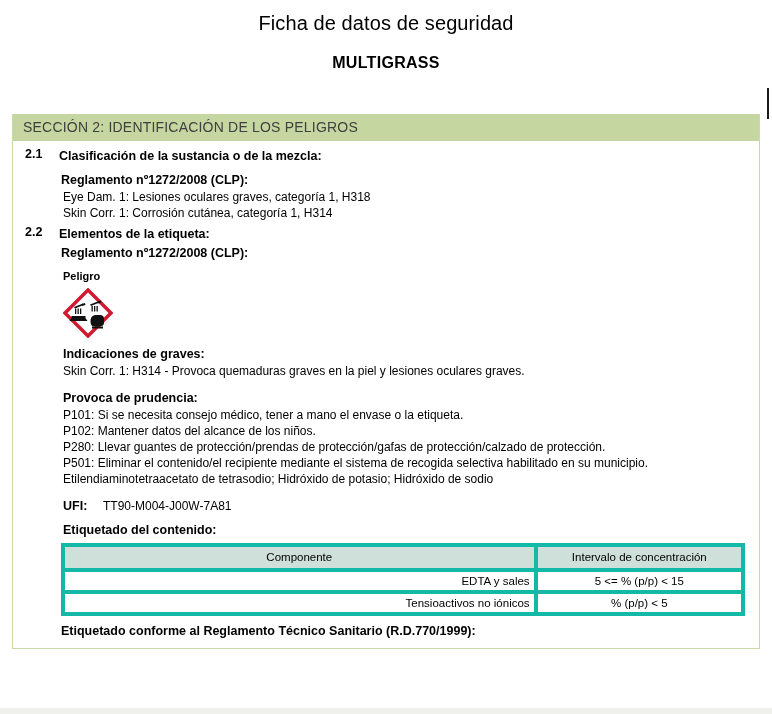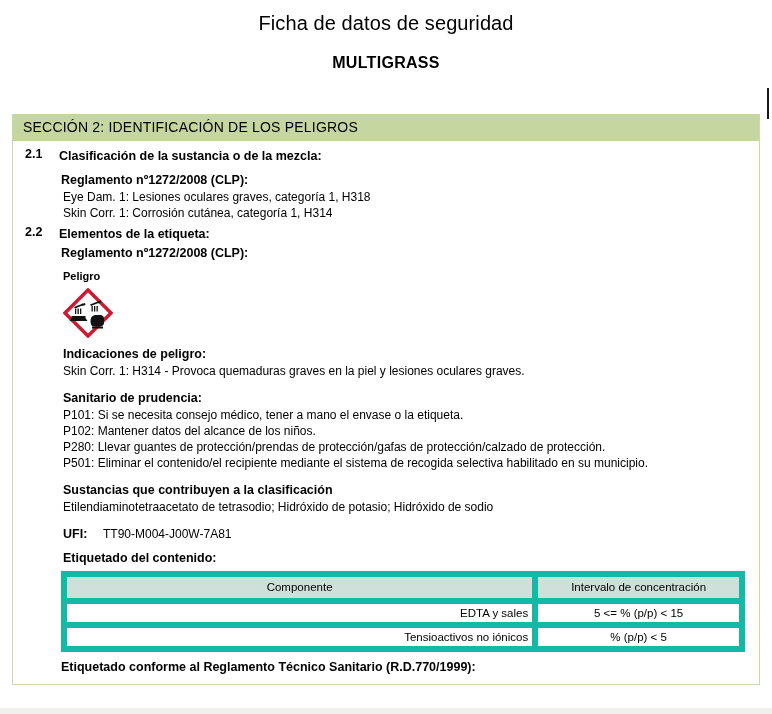--- a/index.html
+++ b/index.html
@@ -55,21 +55,21 @@
     left: 12px;
     top: 114px;
     width: 748px;
     border: 1px solid #c9d9a8;
     border-top: none;
     box-sizing: border-box;
     background: #ffffff;
   }
   .section-banner {
     background: #c5d6a0;
-    color: #000000;
+    color: #404040;
     font-size: 14px;
     line-height: 16px;
     padding: 5px 0 6px 10px;
     letter-spacing: .2px;
   }
   .frame-body {
     padding: 0 0 8px 0;
   }
 
   
@@ -120,21 +120,21 @@
 
   
   .tbl-wrap { padding-left: 48px; padding-right: 14px; margin-top: 4px; }
   table.content-tbl {
     width: 100%;
     border-collapse: collapse;
     table-layout: fixed;
   }
   table.content-tbl th,
   table.content-tbl td {
-    border: 6px solid #14b8a6;
+    border: 4px solid #14b8a6;
     font-size: 11.5px;
     line-height: 14px;
     padding: 2px 4px;
   }
   table.content-tbl th {
     background: #cfe0da;
     font-weight: normal;
     text-align: center;
     padding: 3px 4px 4px;
   }
@@ -209,30 +209,29 @@
           <polygon points="69,27 76,25 77,29 70,31"></polygon>
           <rect x="57" y="36" width="2.6" height="11"></rect>
           <rect x="62" y="36" width="2.6" height="11"></rect>
           <rect x="67" y="36" width="2.6" height="11"></rect>
           <path d="M55,66 C55,58 60,54 66,54 L74,54 C79,54 82,57 82,61 L82,70 C82,74 78,77 73,77 L62,77 C57,77 55,73 55,66 Z"></path>
           <rect x="58" y="77" width="22" height="4"></rect>
         </g>
       </svg>
     </div>
 
-    <div class="h-bold indent-b gap-3">Indicaciones de peligro:</div>
+    <div class="h-bold indent-b gap-3">Indicaciones de graves:</div>
     <div class="txt indent-b gap-7">Skin Corr. 1: H314 - Provoca quemaduras graves en la piel y lesiones oculares graves.</div>
 
-    <div class="h-bold indent-b gap-9">Sanitario de prudencia:</div>
+    <div class="h-bold indent-b gap-9">Provoca de prudencia:</div>
     <div class="txt indent-b gap-7">P101: Si se necesita consejo médico, tener a mano el envase o la etiqueta.</div>
     <div class="txt indent-b">P102: Mantener datos del alcance de los niños.</div>
     <div class="txt indent-b">P280: Llevar guantes de protección/prendas de protección/gafas de protección/calzado de protección.</div>
     <div class="txt indent-b">P501: Eliminar el contenido/el recipiente mediante el sistema de recogida selectiva habilitado en su municipio.</div>
 
-    <div class="h-bold indent-b gap-9">Sustancias que contribuyen a la clasificación</div>
     <div class="txt indent-b gap-7">Etilendiaminotetraacetato de tetrasodio; Hidróxido de potasio; Hidróxido de sodio</div>
 
     <div class="row gap-9">
       <div class="row-body" style="padding-left:50px; display:flex; align-items:baseline;">
         <span class="h-bold" style="min-width:40px;">UFI:</span>
         <span class="txt">TT90-M004-J00W-7A81</span>
       </div>
     </div>
 
     <div class="h-bold indent-b gap-5">Etiquetado del contenido:</div>

